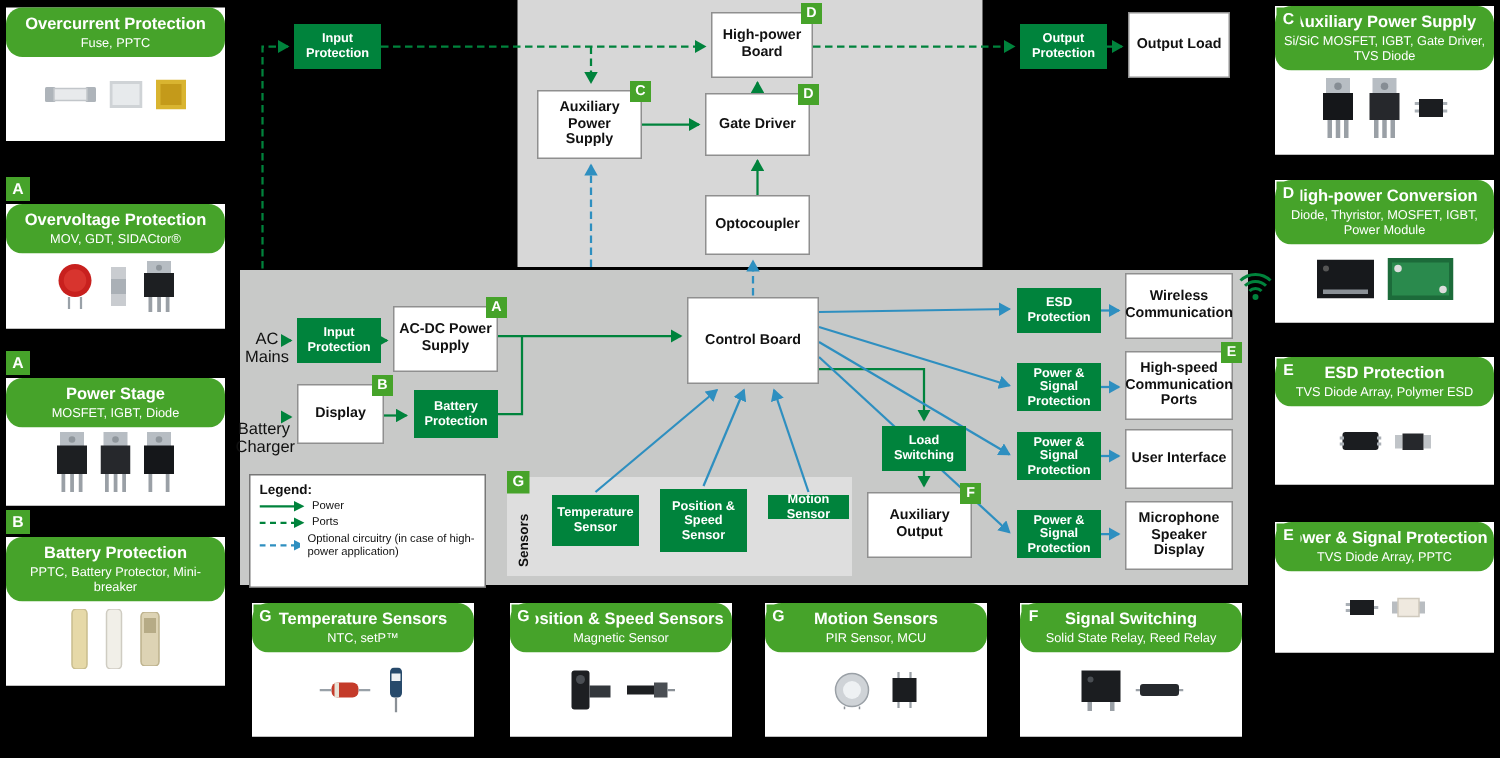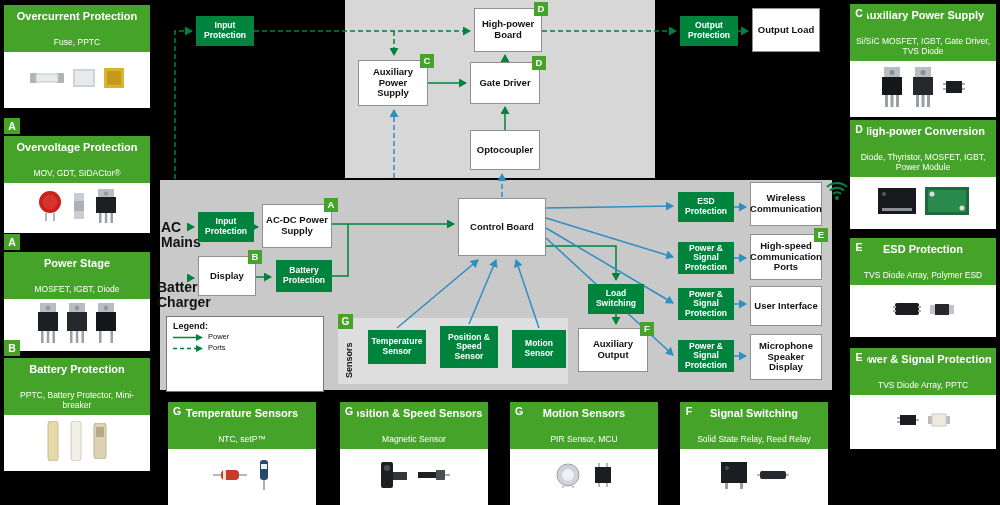--- a/index.html
+++ b/index.html
@@ -13,33 +13,33 @@
   .node{position:absolute;z-index:2;box-sizing:border-box;display:flex;align-items:center;
         justify-content:center;text-align:center;padding:2px 3px;line-height:1.12;}
   .node.white{background:#fff;border:1px solid #8f8f8f;color:#111;font-weight:bold;font-size:9.5px;}
   .node.green{background:#00833c;color:#fff;font-weight:bold;font-size:8.5px;}
   .nbadge{position:absolute;top:-7px;right:-7px;width:14px;height:14px;background:#46a32a;
           color:#fff;font-size:9.5px;font-weight:bold;display:flex;align-items:center;
           justify-content:center;z-index:3;}
   .nbadge:empty{display:none;}
   .badge-sq{position:absolute;width:15px;height:15px;background:#46a32a;color:#fff;font-size:10px;
             font-weight:bold;display:flex;align-items:center;justify-content:center;z-index:3;}
-  .lbl{position:absolute;z-index:2;color:#111;font-weight:bold;font-size:14px;line-height:1.1;
-       }
+  .lbl{position:absolute;z-index:2;color:#111;font-weight:normal;font-size:11px;line-height:1.1;
+       text-align:center;}
   .vlabel{position:absolute;z-index:2;writing-mode:vertical-rl;transform:rotate(180deg);
           font-size:9px;font-weight:bold;color:#111;}
   .legend{position:absolute;z-index:2;background:#fff;border:1px solid #777;box-sizing:border-box;
           padding:4px 6px;}
   .legend-title{font-weight:bold;font-size:9px;color:#111;margin-bottom:2px;}
   .lrow{display:flex;align-items:center;gap:5px;margin:2px 0;}
   .lrow span{font-size:7.5px;color:#111;line-height:1.15;}
   .card{position:absolute;z-index:2;width:146px;background:#fff;}
-  .card-head{background:#46a32a;color:#fff;text-align:center;padding:5px 4px 4px 4px;}
+  .card-head{background:#46a32a;color:#fff;text-align:center;padding:5px 4px 4px 4px;border-radius:11px;}
   .card-title{font-weight:bold;font-size:11px;line-height:1.1;}
-  .card-sub{font-size:8.5px;line-height:1.15;margin-top:16px;}
+  .card-sub{font-size:8.5px;line-height:1.15;margin-top:2px;}
   .card-body{background:#fff;display:flex;align-items:center;justify-content:center;gap:9px;}
   .card-badge{position:absolute;width:16px;height:16px;background:#46a32a;color:#fff;
               font-size:10.5px;font-weight:bold;display:flex;align-items:center;
               justify-content:center;z-index:3;}
   .card-badge:empty{display:none;}
   .card-badge.above{left:0;top:-18px;}
   .card-badge.corner{left:1px;top:1px;}
   .wifi{position:absolute;z-index:2;}
 </style>
 </head>
@@ -112,20 +112,27 @@
         </svg>
       <span>Power</span>
     </div>
     <div class="lrow">
       <svg width="30" height="9">
           <line x1="0" y1="4.5" x2="23" y2="4.5" stroke="#00833c" stroke-width="1.5" stroke-dasharray="4 3"></line>
           <path d="M23,1 L30,4.5 L23,8 Z" fill="#00833c"></path>
         </svg>
       <span>Ports</span>
     </div>
+    <div class="lrow">
+      <svg width="30" height="9">
+          <line x1="0" y1="4.5" x2="23" y2="4.5" stroke="#2e8fc0" stroke-width="1.5" stroke-dasharray="4 3"></line>
+          <path d="M23,1 L30,4.5 L23,8 Z" fill="#2e8fc0"></path>
+        </svg>
+      <span style="max-width:112px">Optional circuitry (in case of high-power application)</span>
+    </div>
   </div>
 
   <div class="lbl" style="left:161px;top:220px;width:34px">AC Mains</div>
   <div class="lbl" style="left:157px;top:280px;width:38px">Battery Charger</div>
   <div class="vlabel" style="left:344px;top:328px;height:50px">Sensors</div>
   <span class="badge-sq" style="left:338px;top:314px">G</span>
 
   <div class="node green" style="left:196px;top:16px;width:58px;height:30px">
       <span>Input Protection</span>
     </div>
@@ -200,21 +207,21 @@
   <div class="node white" style="left:750px;top:286px;width:72px;height:40px">
       <span>User Interface</span>
     </div>
 
   <div class="node green" style="left:368px;top:330px;width:58px;height:34px">
       <span>Temperature Sensor</span>
     </div>
   <div class="node green" style="left:440px;top:326px;width:58px;height:42px">
       <span>Position &amp; Speed Sensor</span>
     </div>
-  <div class="node green" style="left:512px;top:330px;width:54px;height:38px">
+  <div class="node green" style="left:512px;top:330px;width:54px;height:16px">
       <span>Motion Sensor</span>
     </div>
 
   <svg class="wifi" style="left:824px;top:178px" width="26" height="26">
     <g fill="none" stroke="#00833c" stroke-width="2">
       <path d="M9 16 a5.5 5.5 0 0 1 8 0"></path>
       <path d="M6 12.5 a10 10 0 0 1 14 0"></path>
       <path d="M3 9 a14.5 14.5 0 0 1 20 0"></path>
     </g>
     <circle cx="13" cy="20" r="2" fill="#00833c"></circle>

